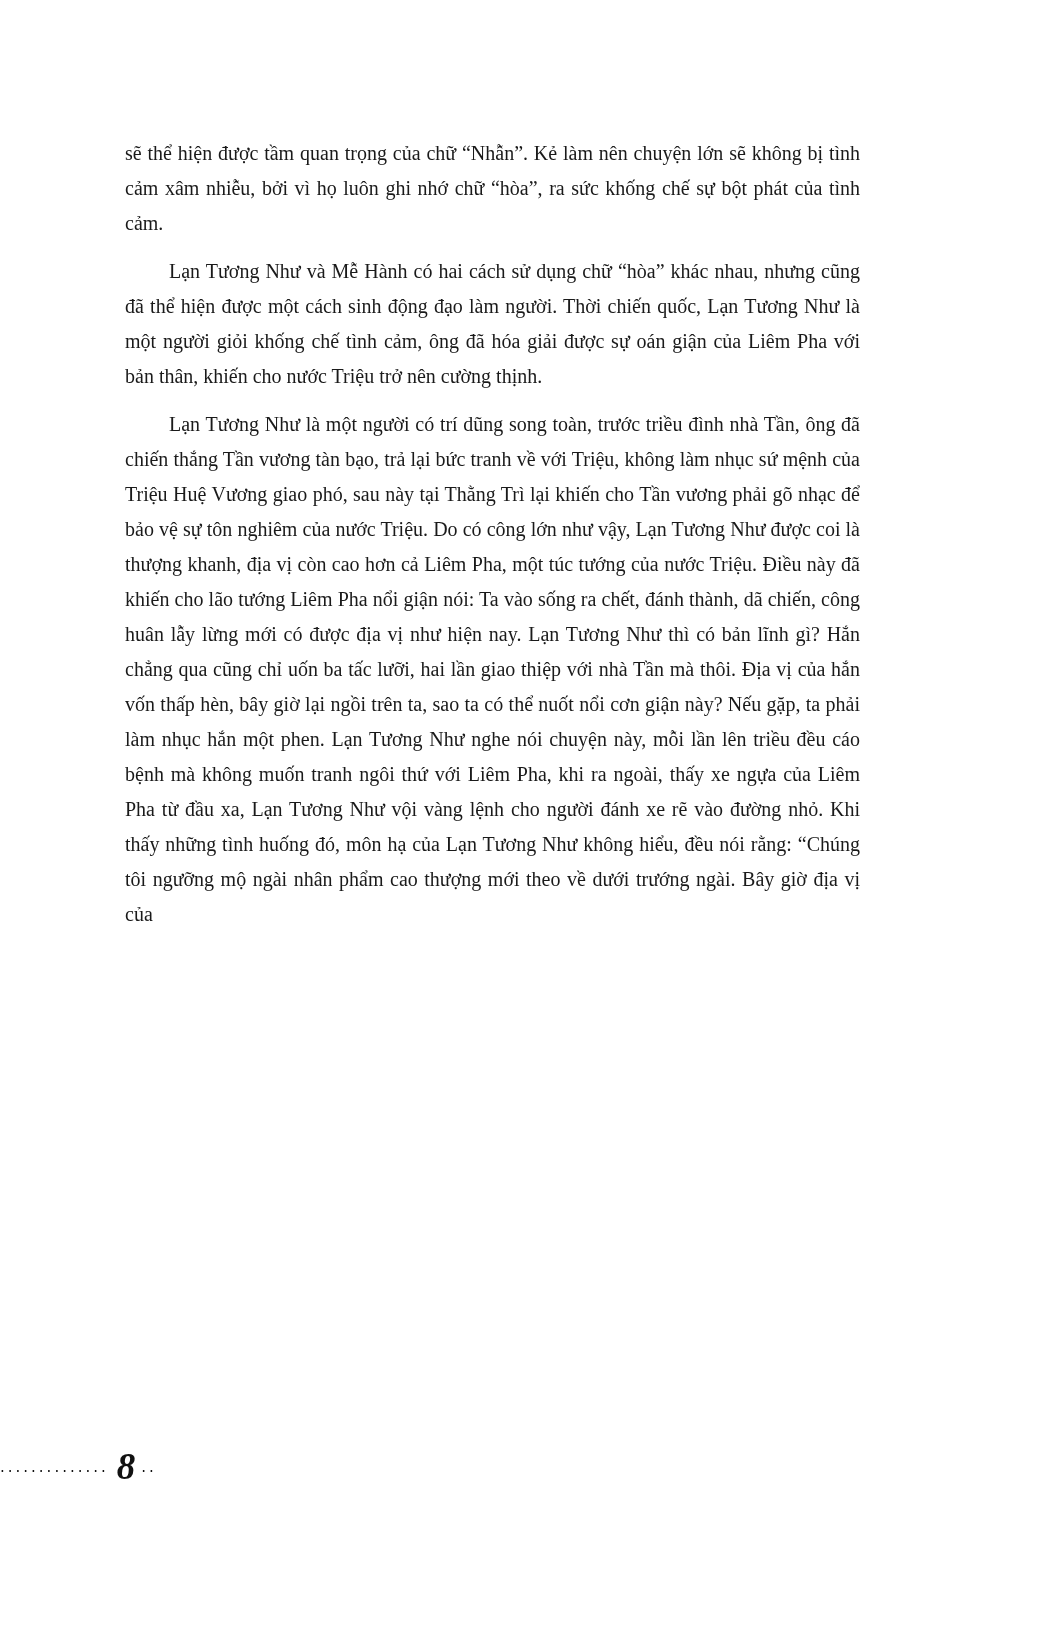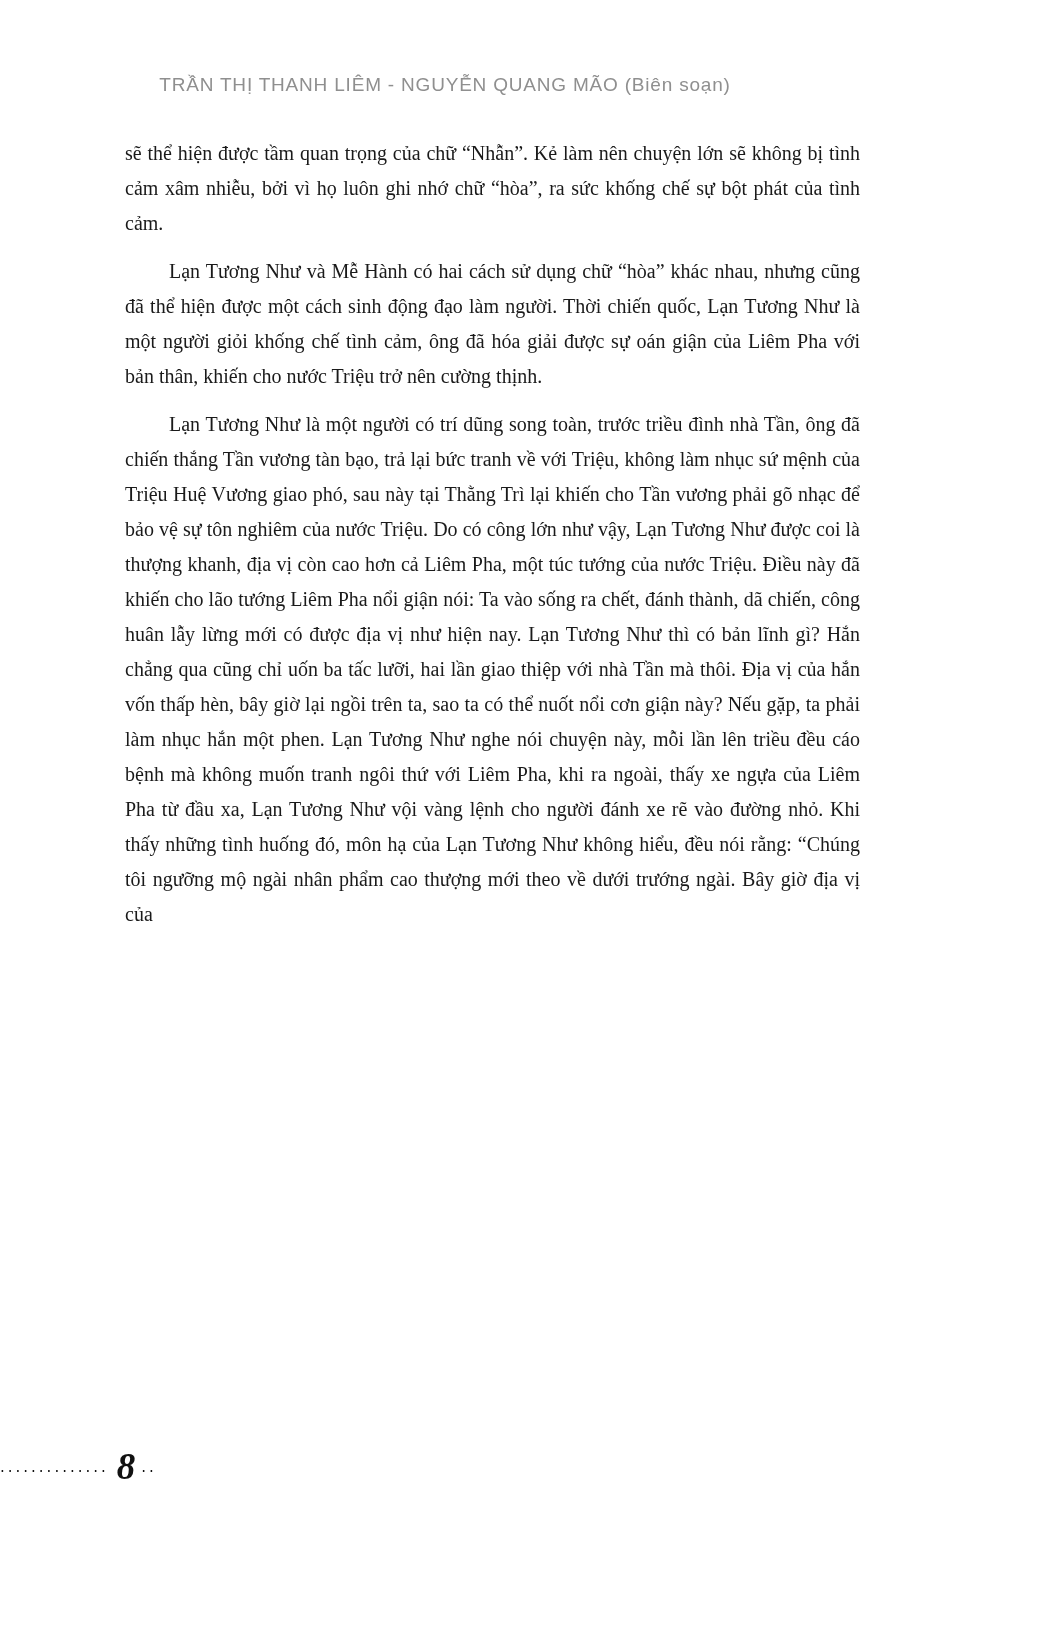--- a/index.html
+++ b/index.html
@@ -71,21 +71,20 @@
     color: #111111;
     margin: 0 6px 0 8px;
     line-height: 38px;
   }
 </style>
 </head>
 <body>
 
 <div class="page">
 
-  <div class="running-head">TRẦN THỊ THANH LIÊM - NGUYỄN QUANG MÃO (Biên soạn)</div>
 
   <div class="body-text">
     <p>sẽ thể hiện được tầm quan trọng của chữ “Nhẫn”. Kẻ làm nên chuyện lớn sẽ không bị tình cảm xâm nhiễu, bởi vì họ luôn ghi nhớ chữ “hòa”, ra sức khống chế sự bột phát của tình cảm.</p>
     <p class="indent">Lạn Tương Như và Mễ Hành có hai cách sử dụng chữ “hòa” khác nhau, nhưng cũng đã thể hiện được một cách sinh động đạo làm người. Thời chiến quốc, Lạn Tương Như là một người giỏi khống chế tình cảm, ông đã hóa giải được sự oán giận của Liêm Pha với bản thân, khiến cho nước Triệu trở nên cường thịnh.</p>
     <p class="indent">Lạn Tương Như là một người có trí dũng song toàn, trước triều đình nhà Tần, ông đã chiến thắng Tần vương tàn bạo, trả lại bức tranh về với Triệu, không làm nhục sứ mệnh của Triệu Huệ Vương giao phó, sau này tại Thằng Trì lại khiến cho Tần vương phải gõ nhạc để bảo vệ sự tôn nghiêm của nước Triệu. Do có công lớn như vậy, Lạn Tương Như được coi là thượng khanh, địa vị còn cao hơn cả Liêm Pha, một túc tướng của nước Triệu. Điều này đã khiến cho lão tướng Liêm Pha nổi giận nói: Ta vào sống ra chết, đánh thành, dã chiến, công huân lẫy lừng mới có được địa vị như hiện nay. Lạn Tương Như thì có bản lĩnh gì? Hắn chẳng qua cũng chỉ uốn ba tấc lưỡi, hai lần giao thiệp với nhà Tần mà thôi. Địa vị của hắn vốn thấp hèn, bây giờ lại ngồi trên ta, sao ta có thể nuốt nổi cơn giận này? Nếu gặp, ta phải làm nhục hắn một phen. Lạn Tương Như nghe nói chuyện này, mỗi lần lên triều đều cáo bệnh mà không muốn tranh ngôi thứ với Liêm Pha, khi ra ngoài, thấy xe ngựa của Liêm Pha từ đầu xa, Lạn Tương Như vội vàng lệnh cho người đánh xe rẽ vào đường nhỏ. Khi thấy những tình huống đó, môn hạ của Lạn Tương Như không hiểu, đều nói rằng: “Chúng tôi ngưỡng mộ ngài nhân phẩm cao thượng mới theo về dưới trướng ngài. Bây giờ địa vị của</p>
   </div>
 
   <div class="page-footer">
     <span class="leader-dots">..............</span>
     <span class="page-number">8</span>

